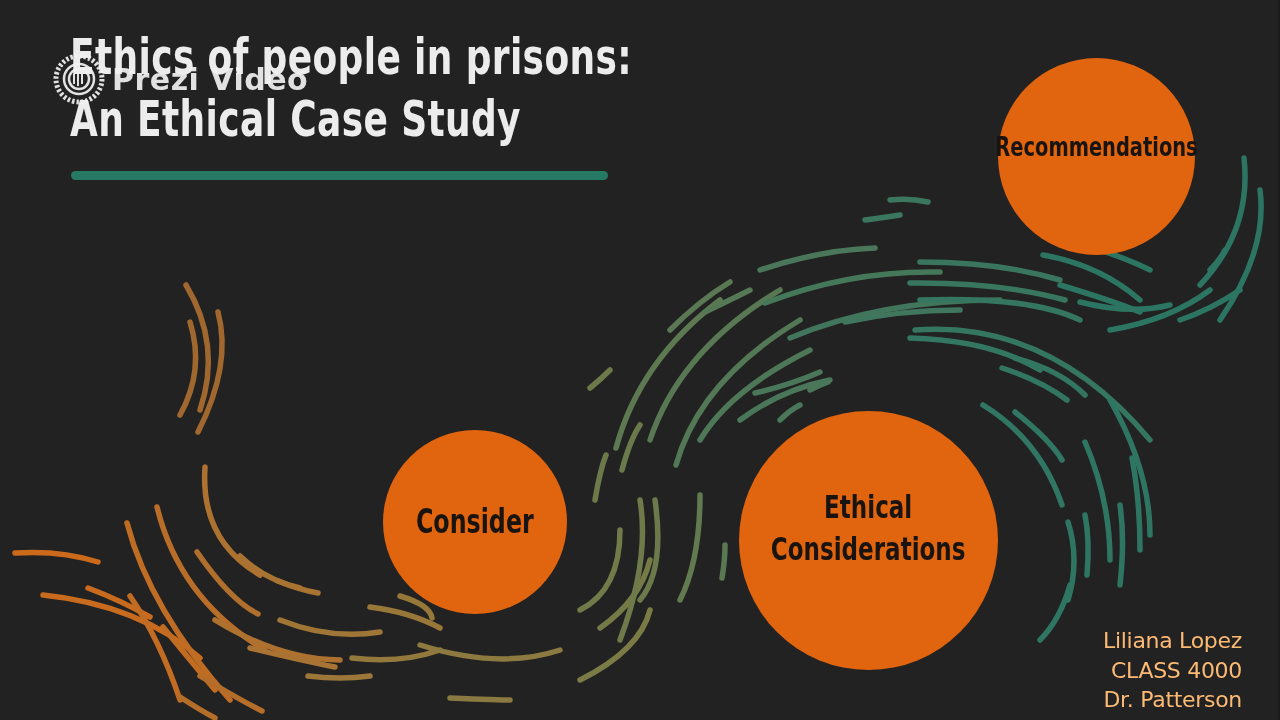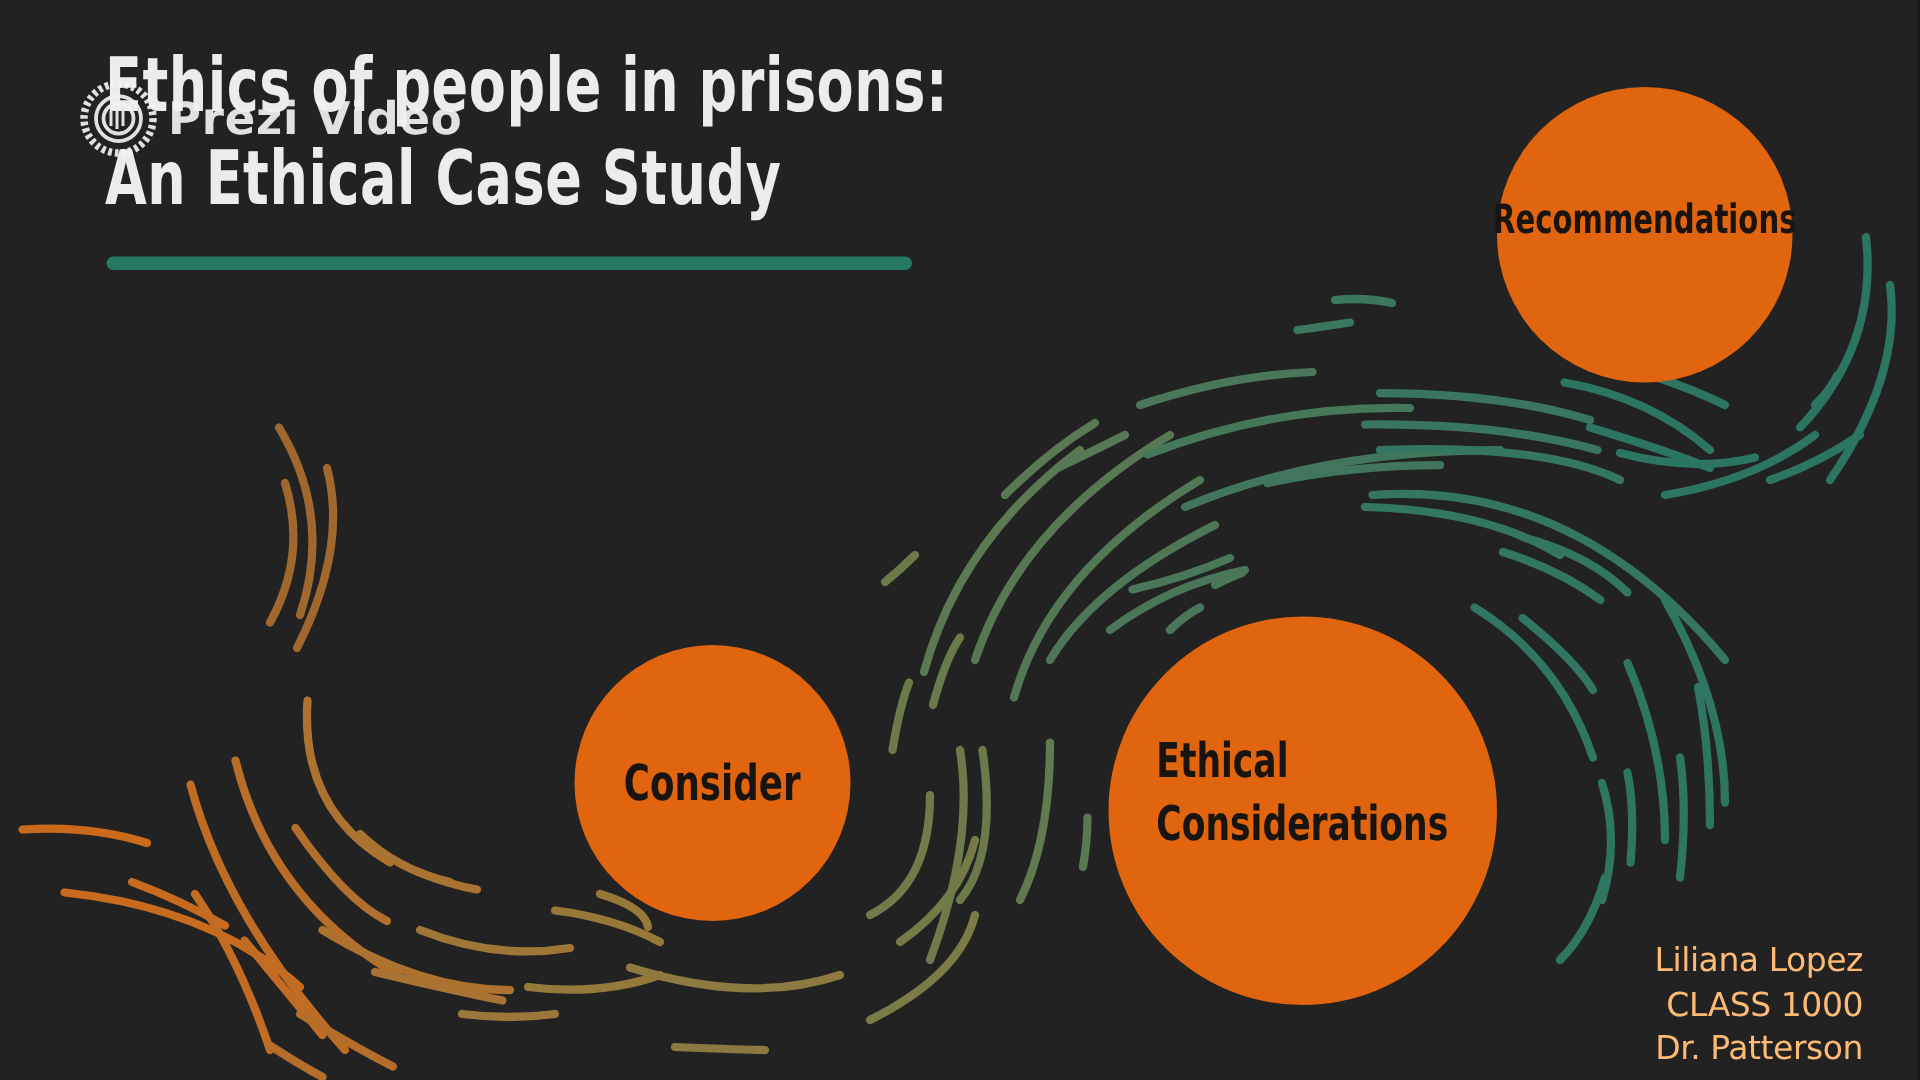--- a/index.html
+++ b/index.html
@@ -30,21 +30,21 @@
     display: flex; align-items: center; gap: 6px; opacity: 0.92;
   }
   .watermark .logo { width: 54px; height: 54px; }
   .watermark .wm-text {
     color: #f2f2f2; font-family: "DejaVu Sans", sans-serif;
     font-size: 30px; font-weight: bold; letter-spacing: 0.5px;
   }
   .circle {
     position: absolute; border-radius: 50%;
     background: #e1640f;
-    display: flex; align-items: center; justify-content: center; text-align: left;
+    display: flex; align-items: center; justify-content: center; text-align: center;
     cursor: pointer;
   }
   .circle .label {
     color: #1a1410; font-family: "DejaVu Sans", sans-serif; font-weight: bold;
     transform: scaleX(0.72); white-space: nowrap; line-height: 1.3;
   }
   .circle-consider { left: 383px; top: 430px; width: 184px; height: 184px; }
   .circle-consider .label { font-size: 33px; }
   .circle-ethical { left: 739px; top: 411px; width: 259px; height: 259px; }
   .circle-ethical .label { font-size: 32px; margin-top: -24px; }
@@ -185,16 +185,16 @@
   <div class="circle circle-consider">
     <span class="label">Consider</span>
   </div>
 
   <div class="circle circle-recs">
     <span class="label">Recommendations</span>
   </div>
 
   <div class="credits">
     <div>Liliana Lopez</div>
-    <div>CLASS 1000</div>
+    <div>CLASS 4000</div>
     <div>Dr. Patterson</div>
   </div>
 </div>
 
 </body></html>

